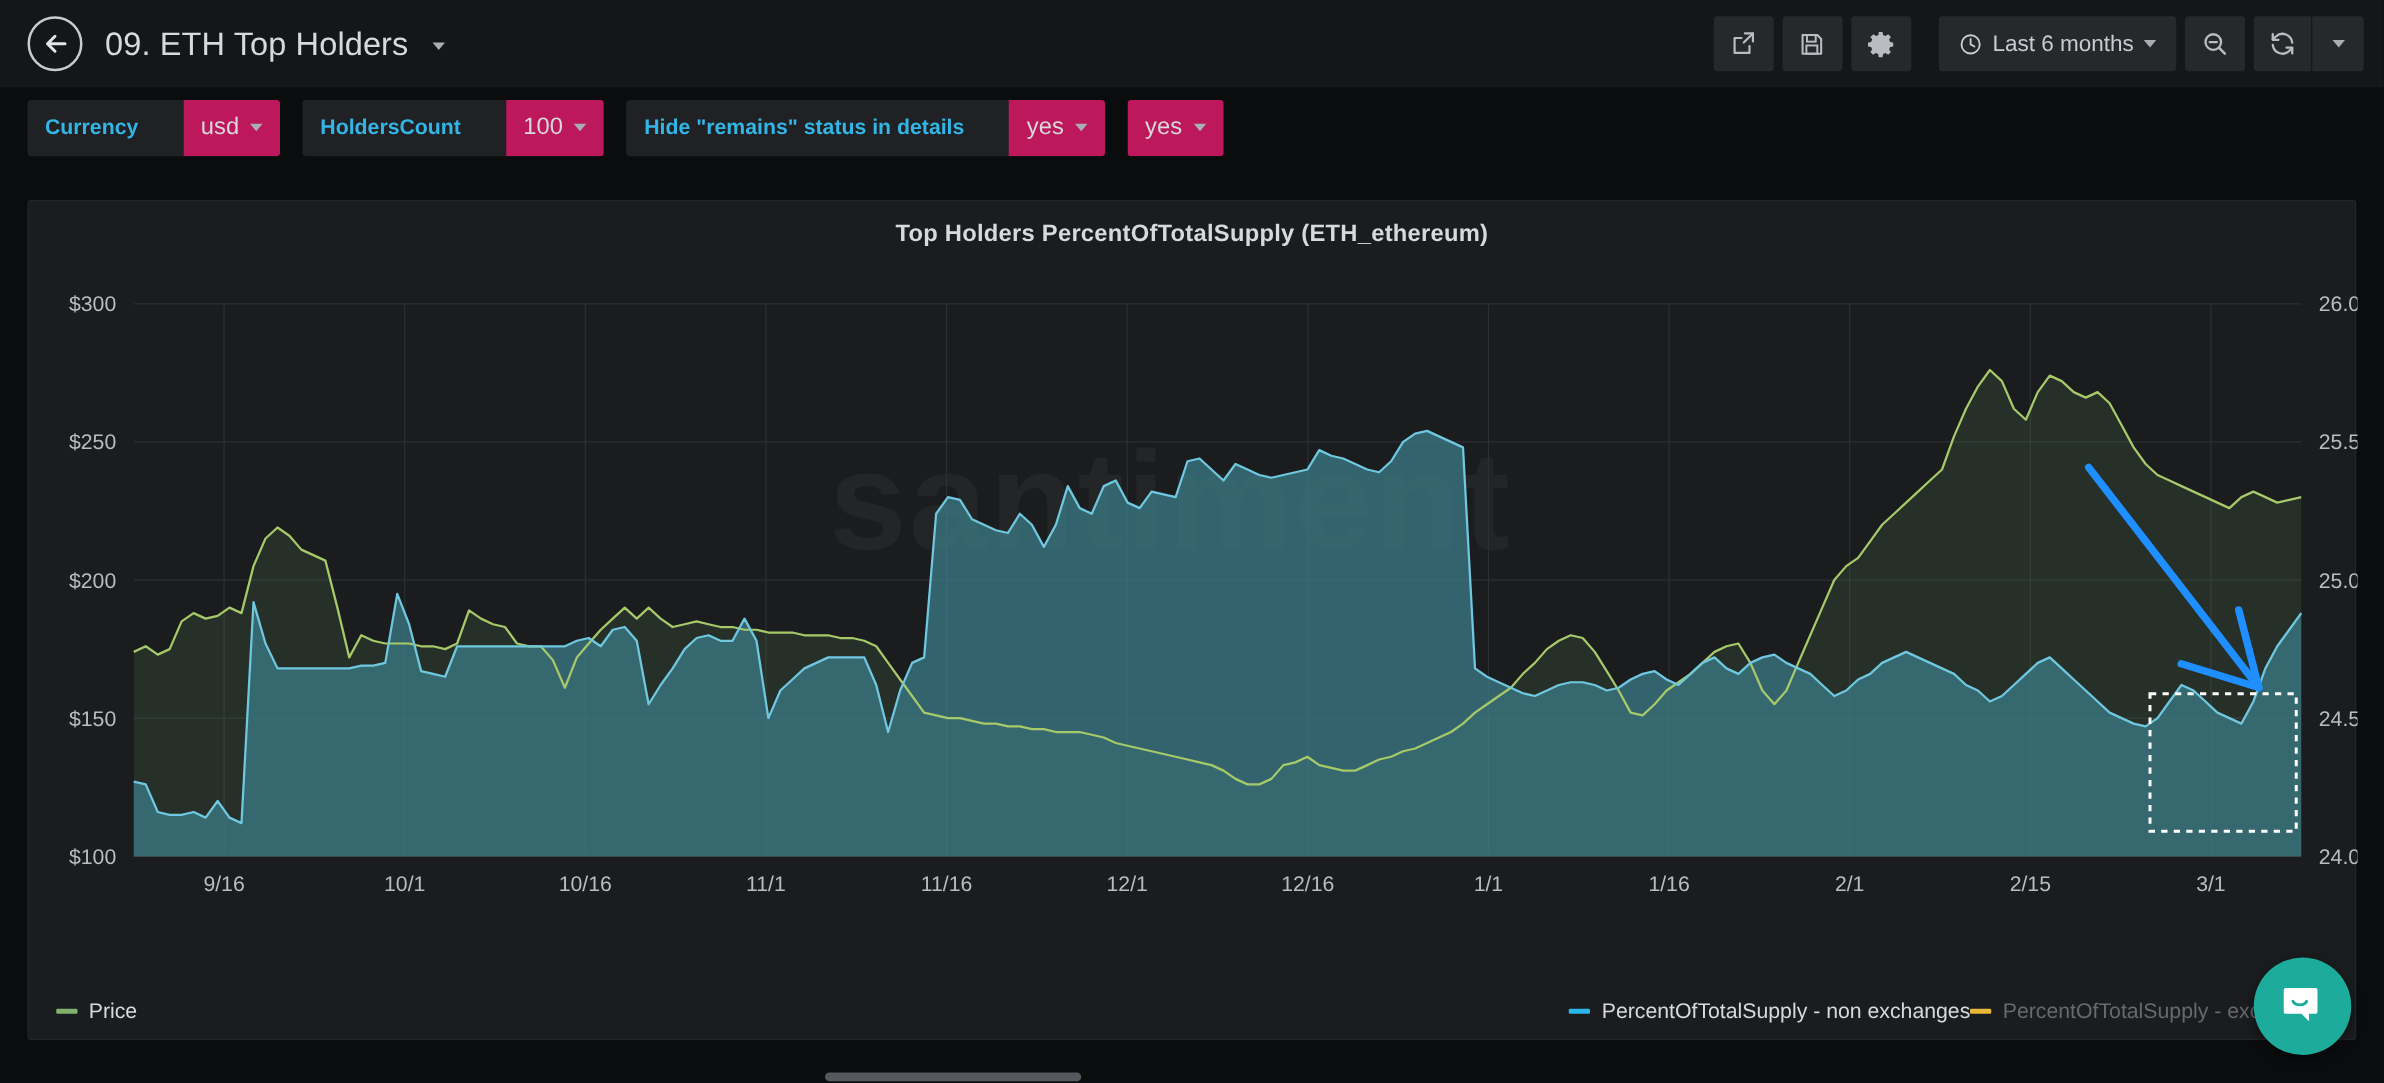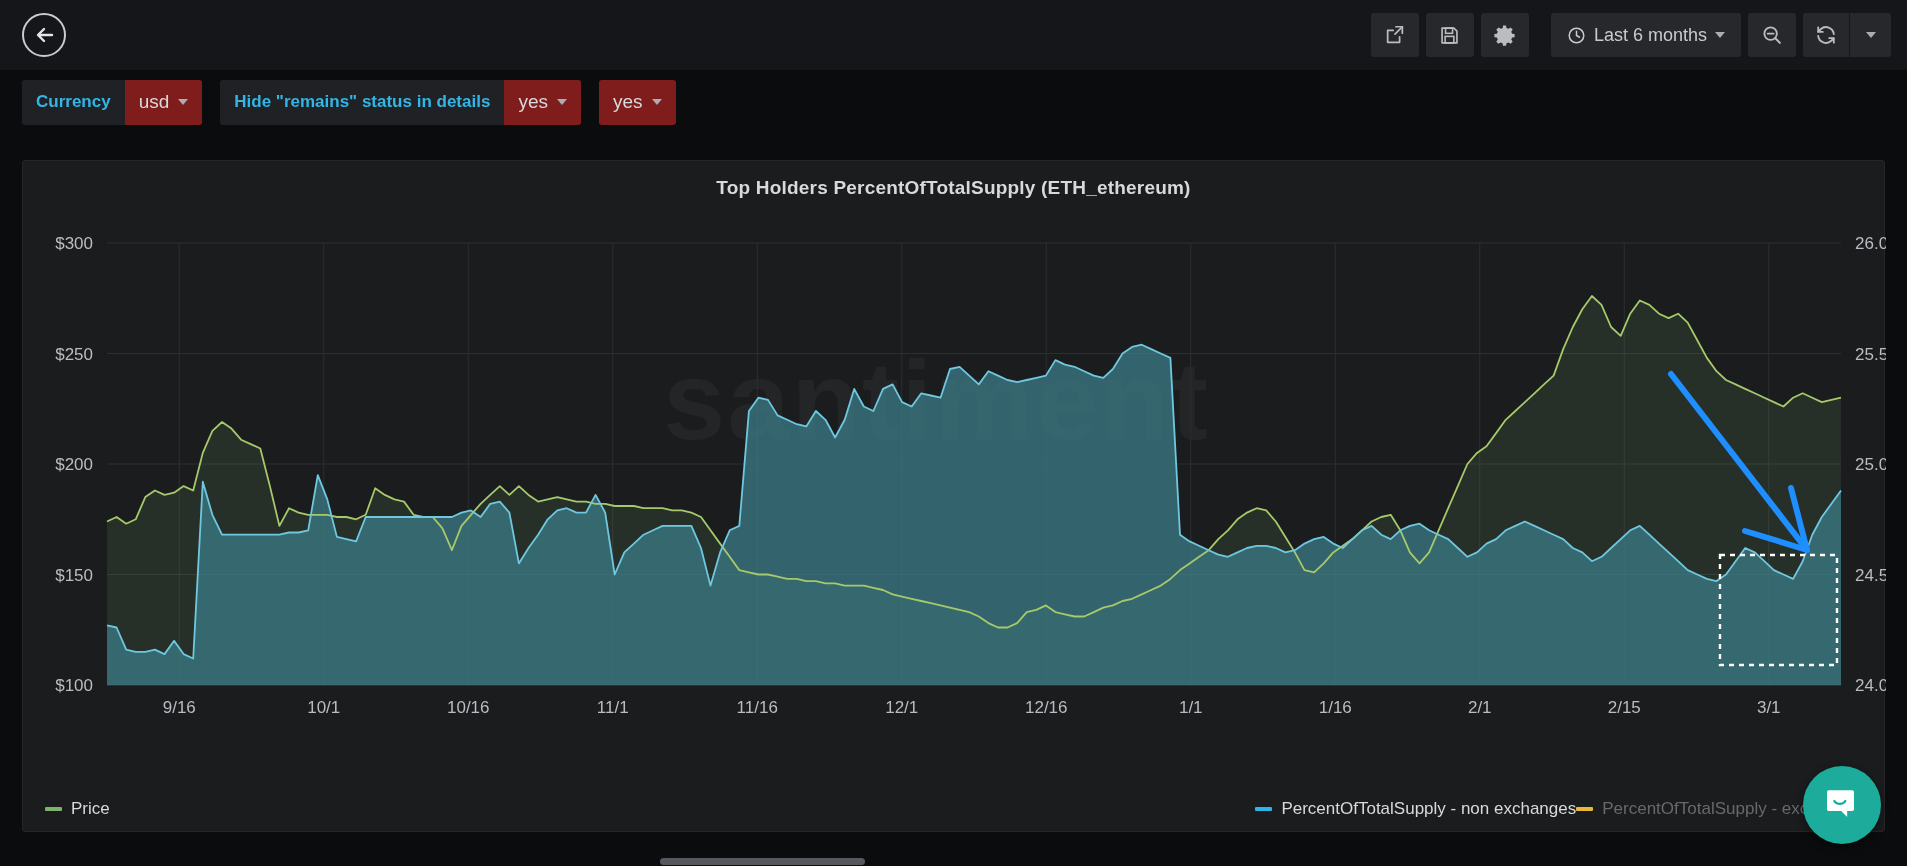--- a/index.html
+++ b/index.html
@@ -63,29 +63,29 @@
   .nav-right-pad { width: 16px; flex: none; }
 
   
   .varbar {
     position: absolute; top: 70px; left: 0; width: 1907px; height: 64px;
     background: #0b0c0e;
     display: flex; align-items: center; padding-left: 22px; gap: 18px;
   }
   .var {
     display: flex; align-items: stretch; height: 45px;
-    background: #1f2124; border-radius: 3px; overflow: hidden;
+    background: #1f2124; border-radius: 3px; overflow: hidden; gap: 22px;
   }
   .var-label {
     display: flex; align-items: center; padding: 0 14px;
     color: #33b5e5; font-size: 17px; font-weight: bold; white-space: nowrap;
   }
   .var-value {
     display: flex; align-items: center; gap: 9px;
-    padding: 0 14px; background: #7f1d1d;
+    padding: 0 14px; background: #be185d;
     color: #d8d9da; font-size: 19px; cursor: pointer; white-space: nowrap;
   }
 
   
   .panel {
     position: absolute; left: 22px; top: 160px;
     width: 1863px; height: 672px;
     background: #1a1c1e; border: 1px solid #242628; border-radius: 3px;
   }
   .panel-title {
@@ -138,20 +138,24 @@
   }
 </style>
 </head>
 <body>
 
 <div class="navbar">
   <div class="back-btn">
     <svg width="24" height="24" viewBox="0 0 24 24">
       <path d="M20 12 H7 M12 6 L6 12 L12 18" fill="none" stroke="#e3e6e8" stroke-width="2.4" stroke-linecap="round" stroke-linejoin="round"></path>
     </svg>
+  </div>
+  <div class="dash-title">
+    <span>09. ETH Top Holders</span>
+    <span class="caret title-caret"></span>
   </div>
 
   <div class="nav-spacer"></div>
 
   <div class="icon-btn">
     <svg width="22" height="22" viewBox="0 0 24 24">
       <path d="M13 3 L20 3 L20 10" fill="none" stroke="#b9bdc2" stroke-width="1.9" stroke-linecap="round" stroke-linejoin="round"></path>
       <path d="M20 3 L12 11" fill="none" stroke="#b9bdc2" stroke-width="1.9" stroke-linecap="round"></path>
       <path d="M17 14 L17 20 L4 20 L4 7 L10 7" fill="none" stroke="#b9bdc2" stroke-width="1.9" stroke-linecap="round" stroke-linejoin="round"></path>
     </svg>
@@ -203,20 +207,27 @@
     </div>
   </div>
   <div class="nav-right-pad"></div>
 </div>
 
 <div class="varbar">
   <div class="var">
     <div class="var-label">Currency</div>
     <div class="var-value">
       <span>usd</span>
+      <span class="caret"></span>
+    </div>
+  </div>
+  <div class="var">
+    <div class="var-label">HoldersCount</div>
+    <div class="var-value">
+      <span>100</span>
       <span class="caret"></span>
     </div>
   </div>
   <div class="var">
     <div class="var-label">Hide "remains" status in details</div>
     <div class="var-value">
       <span>yes</span>
       <span class="caret"></span>
     </div>
   </div>

